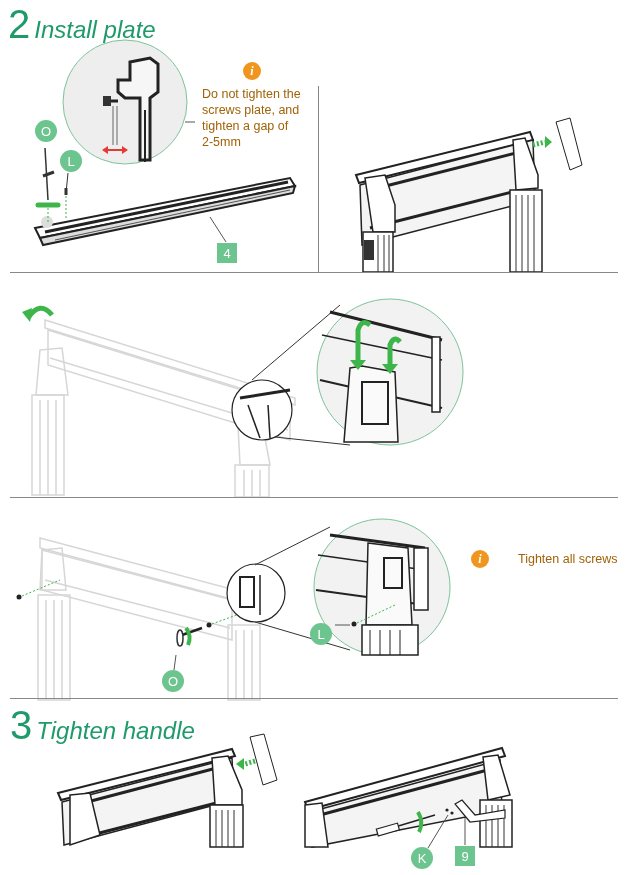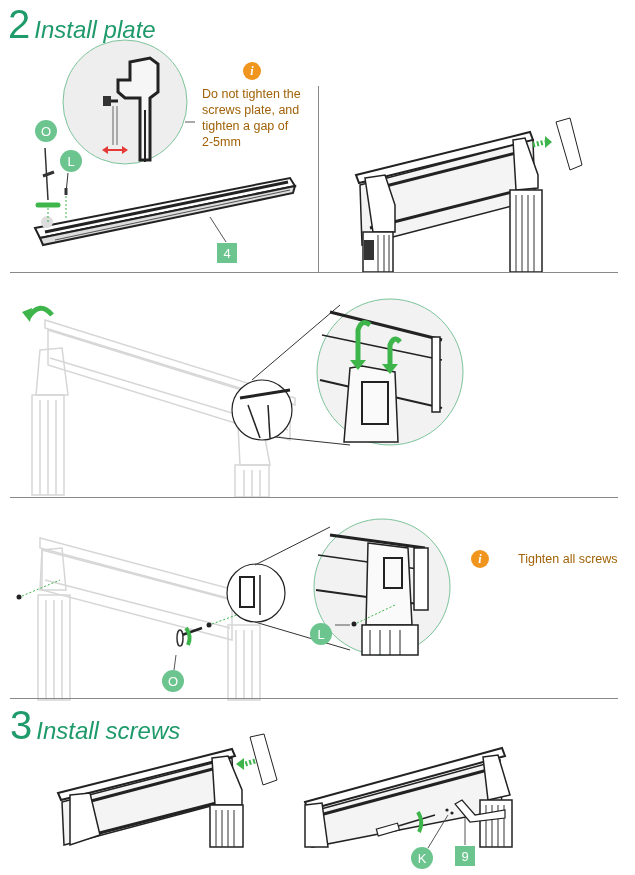--- a/index.html
+++ b/index.html
@@ -209,21 +209,21 @@
 <div class="badge-circle" style="left:162px; top:670px;">O</div>
 <div class="info-icon" style="left:471px; top:550px;">
     <span>i</span>
   </div>
 <div class="note" style="left:496px; top:551px;margin-left:22px;">Tighten all screws</div>
 
 <div class="hr" style="left:10px; top:698px; width:608px;"></div>
 
 <div class="heading" style="left:10px; top:705px;">
   <span class="num">3</span>
-  <span class="title">Install screws</span>
+  <span class="title">Tighten handle</span>
 </div>
 
 <svg style="left:0; top:0;" width="635" height="875">
 
   <polygon points="58,793 232,749 235,756 61,800" fill="#fff" stroke="#222" stroke-width="2"></polygon>
   <polygon points="62,802 232,758 234,800 64,845" fill="#f4f4f4" stroke="#222" stroke-width="1.5"></polygon>
   <line x1="72" y1="806" x2="228" y2="765" stroke="#222" stroke-width="3"></line>
   <line x1="80" y1="838" x2="228" y2="800" stroke="#222" stroke-width="3"></line>
   <polygon points="70,795 90,793 100,835 70,845" fill="#fff" stroke="#222" stroke-width="1.5"></polygon>
   <polygon points="212,758 228,756 242,790 242,805 215,805" fill="#fff" stroke="#222" stroke-width="1.5"></polygon>

